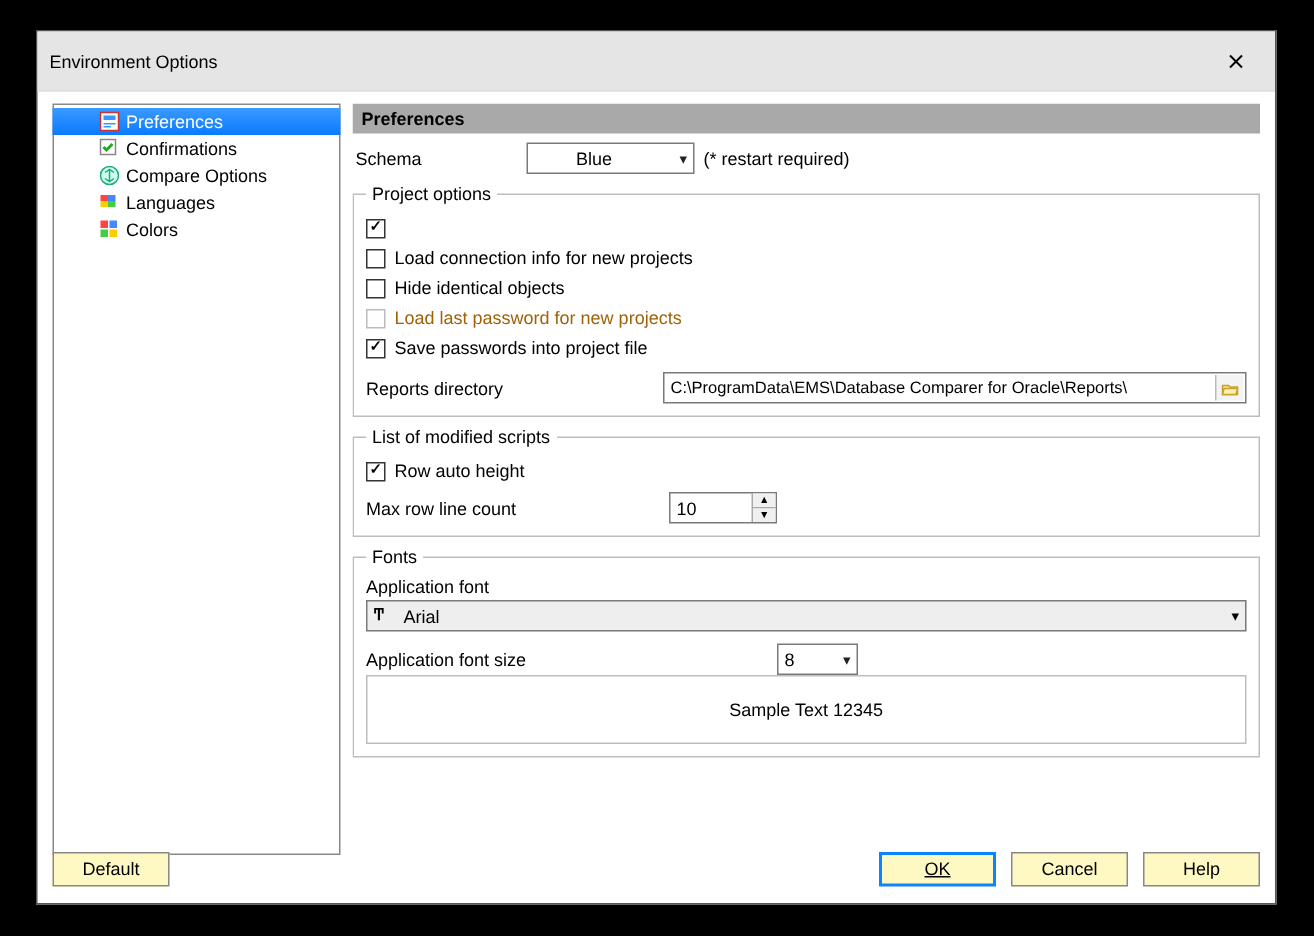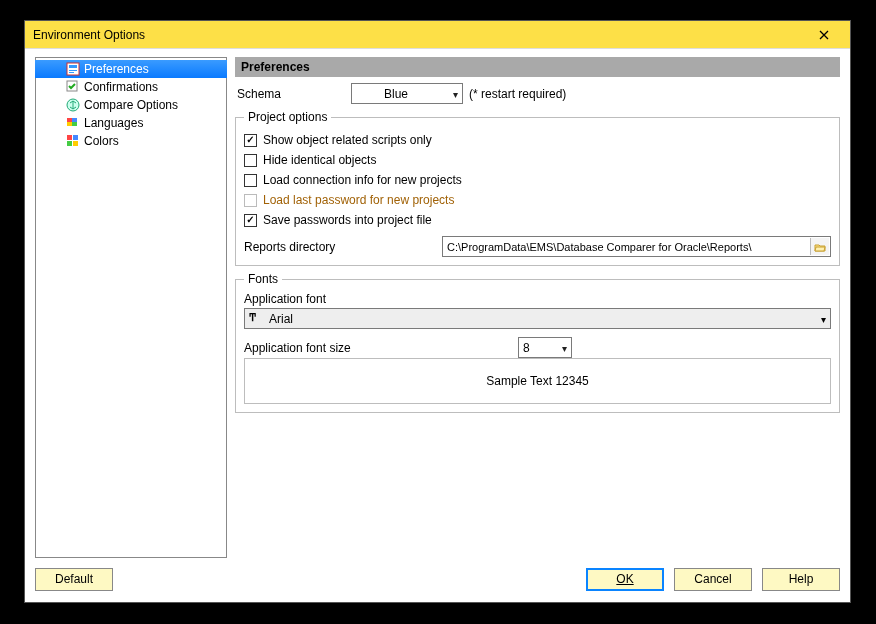--- a/index.html
+++ b/index.html
@@ -15,25 +15,25 @@
   }
   .window {
     position: absolute;
     left: 24px; top: 20px;
     width: 827px; height: 583px;
     background: #fff;
     border: 1px solid #555;
     box-shadow: 0 0 0 1px #000;
   }
   .titlebar {
-    height: 28px;
+    height: 40px;
     display: flex;
     align-items: center;
     padding: 0 6px 0 8px;
-    background: #fde047;
+    background: #e5e5e5;
     border-bottom: 1px solid #ddd;
   }
   .titlebar .title { flex: 1; font-size: 12px; }
   .close-btn {
     width: 40px; height: 22px;
     display: flex; align-items: center; justify-content: center;
     font-size: 14px; color: #000;
     cursor: default;
   }
   .content {
@@ -290,29 +290,28 @@
           <span>Blue</span>
           <span class="chev">▾</span>
         </div>
         <span class="label">(* restart required)</span>
       </div>
 
       <fieldset class="group">
         <legend>Project options</legend>
         <div class="check-row">
           <span class="checkbox checked"></span>
-          <span>Show object related scripts only</span>
+        </div>
+        <div class="check-row">
+          <span class="checkbox"></span>
+          <span>Load connection info for new projects</span>
         </div>
         <div class="check-row">
           <span class="checkbox"></span>
           <span>Hide identical objects</span>
-        </div>
-        <div class="check-row">
-          <span class="checkbox"></span>
-          <span>Load connection info for new projects</span>
         </div>
         <div class="check-row disabled">
           <span class="checkbox"></span>
           <span>Load last password for new projects</span>
         </div>
         <div class="check-row">
           <span class="checkbox checked"></span>
           <span>Save passwords into project file</span>
         </div>
         <div class="row" style="margin-top:6px; align-items: center;">
@@ -322,20 +321,37 @@
             <div class="browse-btn">
               <svg width="12" height="12" viewBox="0 0 12 12">
                   <path d="M1 4 h4 l1 1 h5 v5 h-10 z" fill="#ffe28a" stroke="#c8a030"></path>
                   <path d="M2 6 h9 l-1 4 h-9 z" fill="#fff0b0" stroke="#c8a030"></path>
                 </svg>
             </div>
           </div>
         </div>
       </fieldset>
 
+      <fieldset class="group">
+        <legend>List of modified scripts</legend>
+        <div class="check-row">
+          <span class="checkbox checked"></span>
+          <span>Row auto height</span>
+        </div>
+        <div class="row" style="margin-top:4px;">
+          <span class="label" style="width:196px;">Max row line count</span>
+          <div class="spinner">
+            <span>10</span>
+            <div class="spin-btns">
+              <div class="spin-up">▲</div>
+              <div class="spin-down">▼</div>
+            </div>
+          </div>
+        </div>
+      </fieldset>
 
       <fieldset class="group" style="flex:0;">
         <legend>Fonts</legend>
         <div class="label" style="margin-bottom:2px;">Application font</div>
         <div class="font-row">
           <span style="margin-right:6px;">
             <svg width="14" height="12" viewBox="0 0 14 12">
                 <text x="0" y="10" font-size="11" font-weight="bold" fill="#000">Ͳ</text>
               </svg>
           </span>

